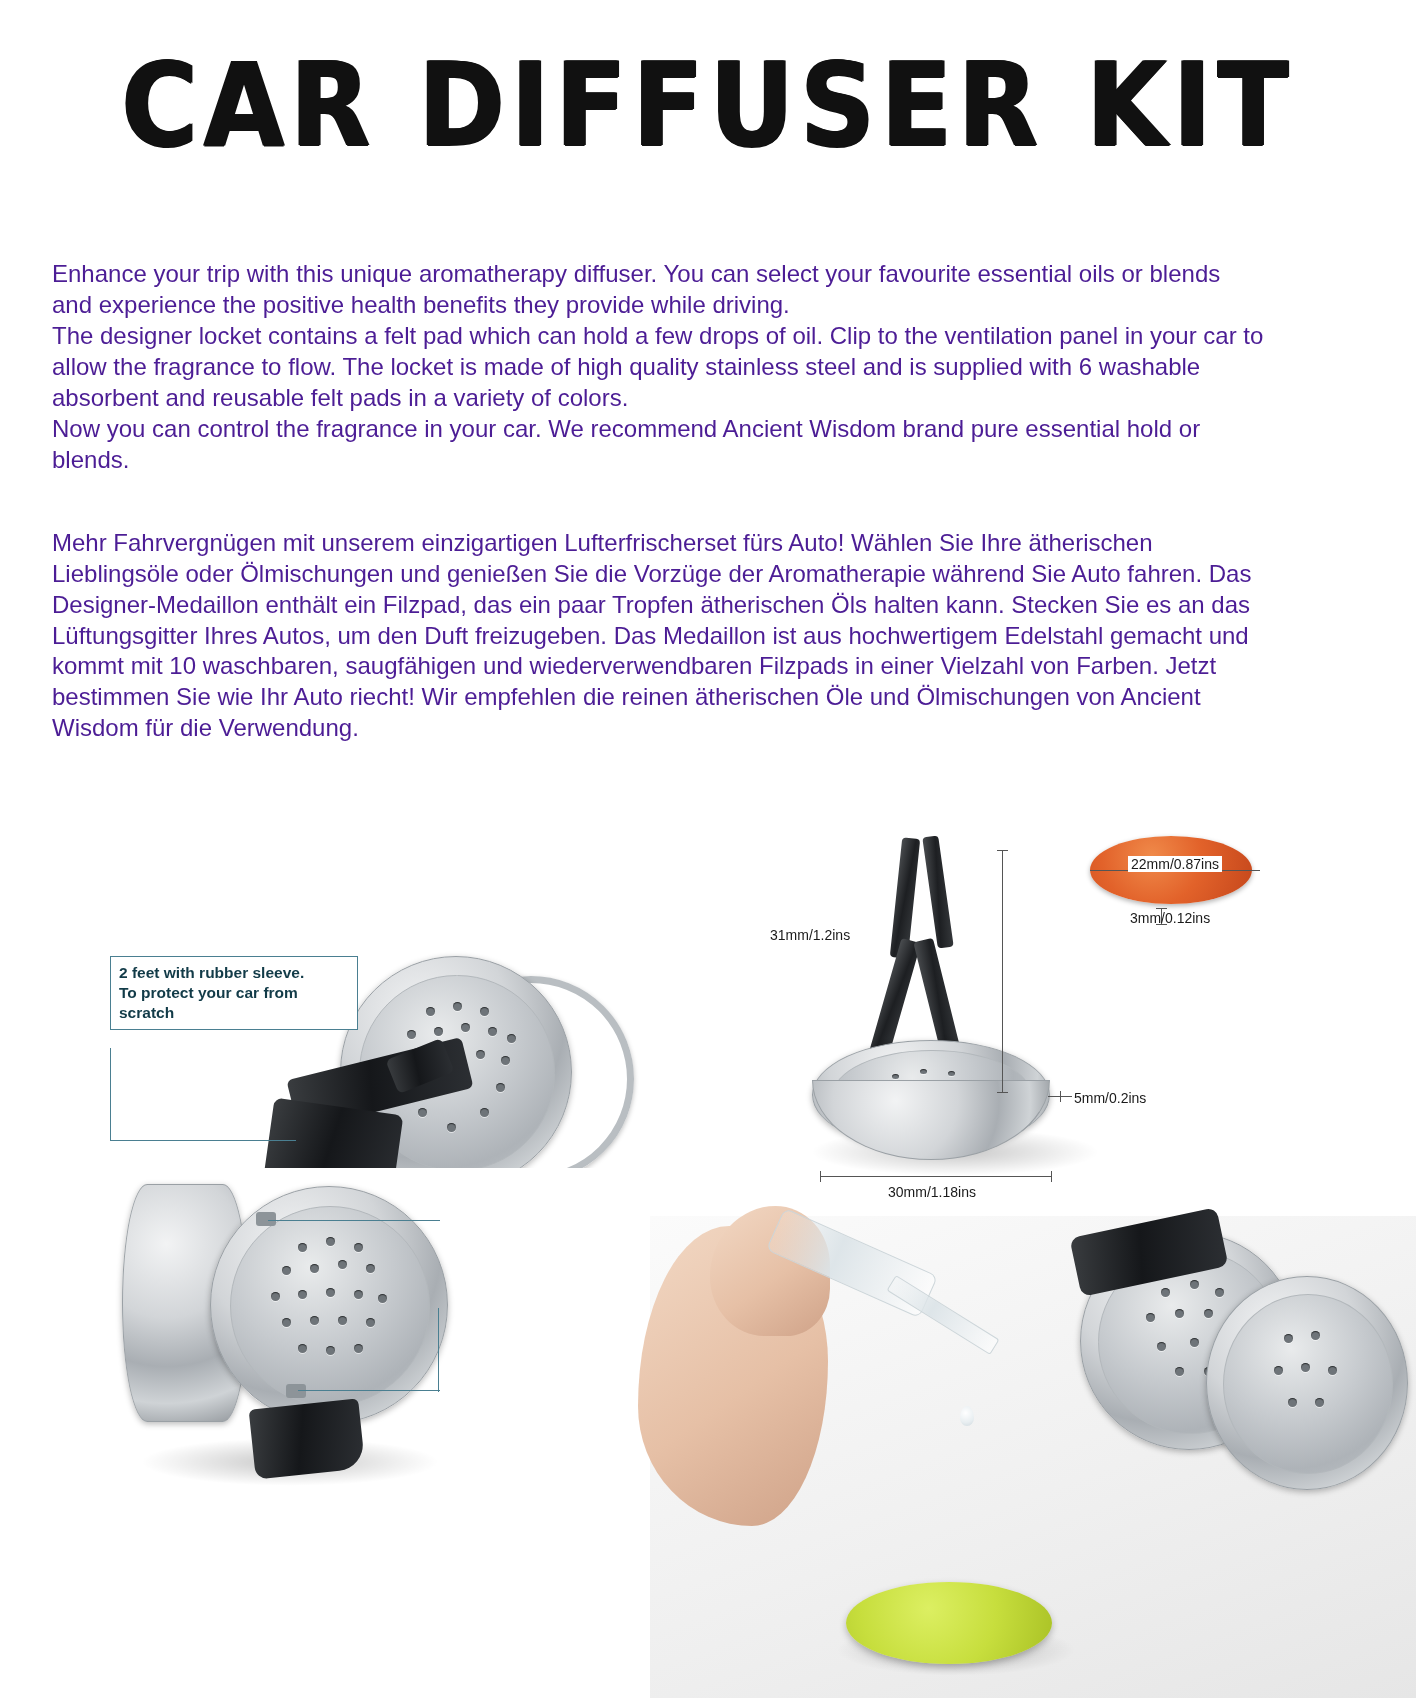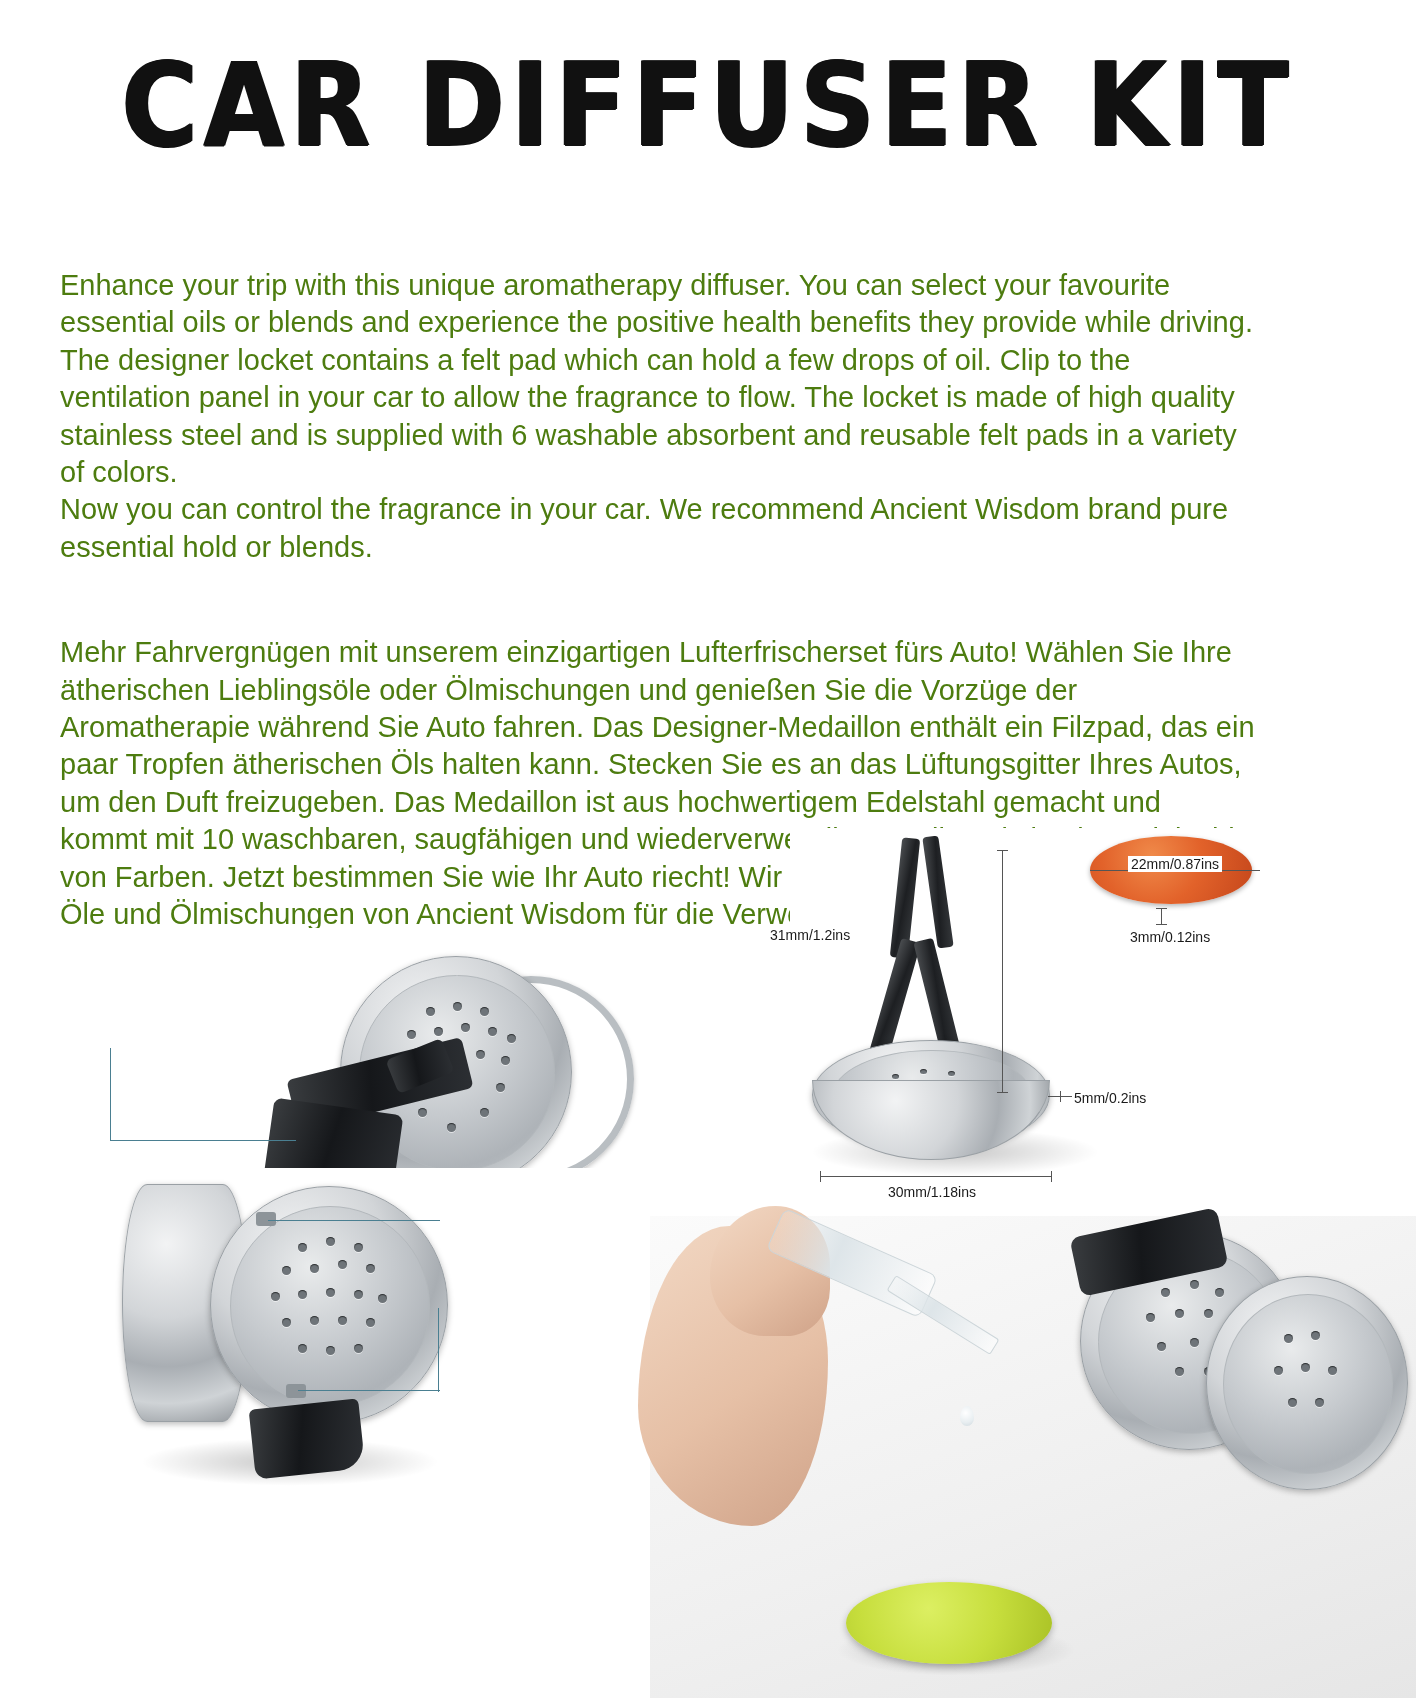--- a/index.html
+++ b/index.html
@@ -44,24 +44,24 @@
     top: 255px;
     width: 1220px;
   }
   .sec-head {
     font-size: 28px;
     font-weight: bold;
     margin: 0 0 4px 0;
     color: #000000;
   }
   .sec-body {
-    font-size: 29px;
+    font-size: 24px;
     line-height: 1.29;
-    margin: 12px;
-    color: #4d7c0f;
+    margin: 4px;
+    color: #4c1d95;
   }
   .sec-body p { margin: 0; }
   .block-gap { height: 44px; }
 
   
   .figures {
     position: absolute;
     left: 0;
     top: 828px;
     width: 1416px;
@@ -264,20 +264,22 @@
           <div class="hole" style="left:62%; top:68%;"></div>
           <div class="hole" style="left:45%; top:76%;"></div>
         </div>
       </div>
     </div>
 
     <div class="clip-body" style="left:200px; top:130px; width:180px; height:52px; transform:rotate(-14deg);"></div>
     <div class="clip-body" style="left:175px; top:178px; width:130px; height:130px; border-radius:8px 8px 30px 10px; transform:rotate(8deg);"></div>
     <div class="clip-body" style="left:300px; top:120px; width:60px; height:36px; transform:rotate(-22deg);"></div>
 
+    <div class="callout" style="left:20px; top:28px; width:230px;">2 feet with rubber sleeve.
+To protect your car from scratch</div>
     <div class="leader" style="left:20px; top:120px; width:1px; height:92px;"></div>
     <div class="leader" style="left:20px; top:212px; width:186px; height:1px;"></div>
   </div>
 
   <div class="fig" style="left:790px; top:0px; width:560px; height:420px;">
 
     <div class="shadow-soft" style="left:20px; top:300px; width:290px; height:48px;"></div>
 
     <div class="tripod-leg" style="left:106px; top:10px; width:18px; height:120px; transform:rotate(6deg);"></div>
     <div class="tripod-leg" style="left:140px; top:8px; width:16px; height:112px; transform:rotate(-8deg);"></div>
@@ -314,21 +316,21 @@
     <div class="tick-v" style="left:30px; top:343px;"></div>
     <div class="tick-v" style="left:261px; top:343px;"></div>
     <div class="dim-label" style="left:98px; top:356px;">30mm/1.18ins</div>
 
     <div class="felt-orange" style="left:300px; top:8px; width:162px; height:68px;"></div>
     <div class="dim-line-h" style="left:300px; top:42px; width:170px;"></div>
     <div class="dim-label" style="left:338px; top:28px; background:#ffffff; padding:0 3px;">22mm/0.87ins</div>
     <div class="dim-line-v" style="left:371px; top:80px; height:16px;"></div>
     <div class="tick-h" style="left:366px; top:80px;"></div>
     <div class="tick-h" style="left:366px; top:96px;"></div>
-    <div class="dim-label" style="left:340px; top:101px;text-align:center;">3mm/0.12ins</div>
+    <div class="dim-label" style="left:340px; top:82px;text-align:center;">3mm/0.12ins</div>
   </div>
 
   <div class="fig" style="left:100px; top:340px; width:620px; height:330px;">
 
     <div class="shadow-soft" style="left:40px; top:270px; width:300px; height:48px;"></div>
 
     <div class="disc" style="left:22px; top:16px; width:124px; height:236px; border-radius:20% / 50%;"></div>
 
     <div class="disc" style="left:110px; top:18px; width:236px; height:236px;">
       <div class="disc-inner">

